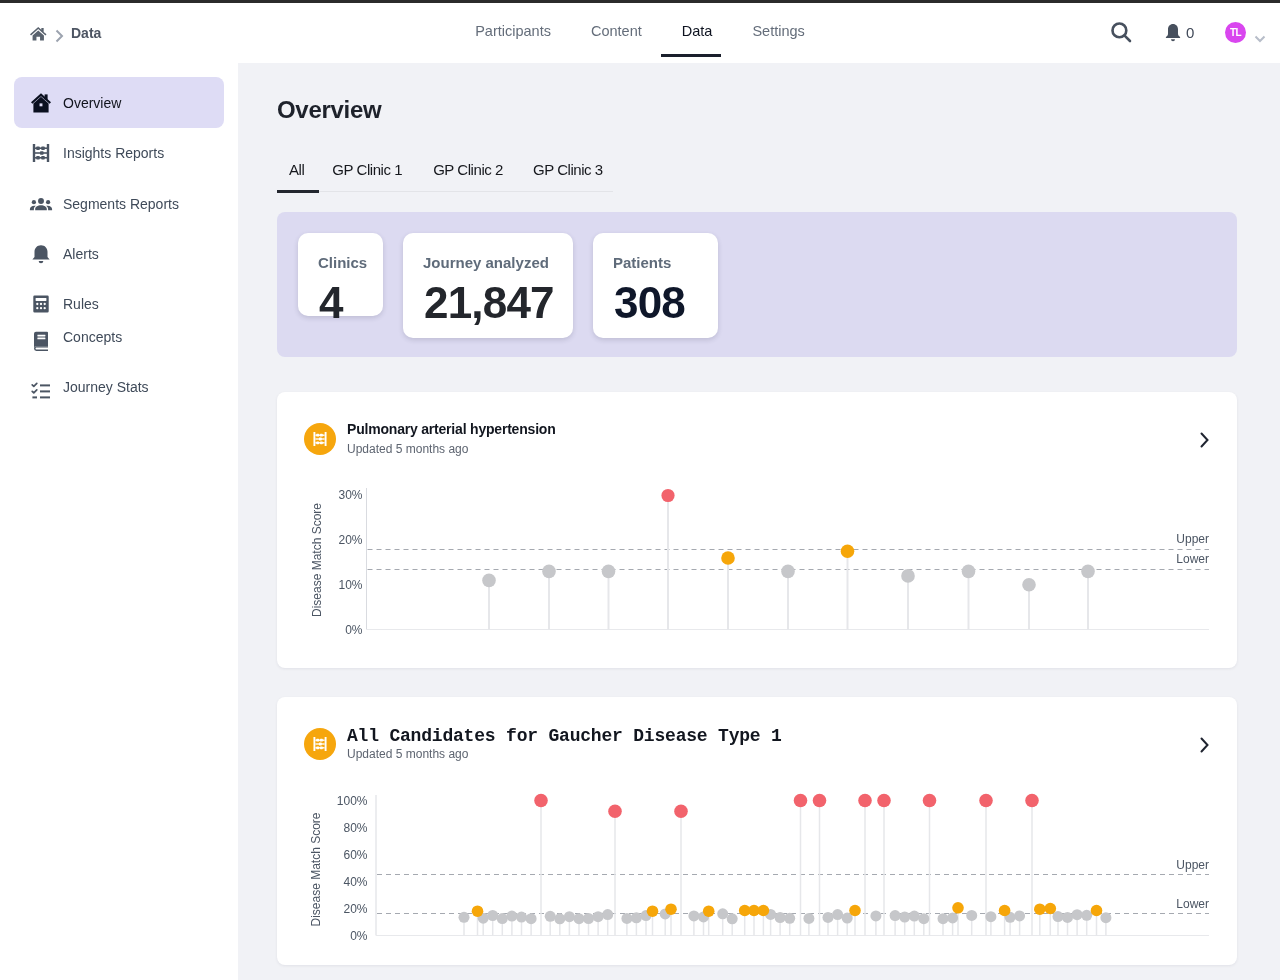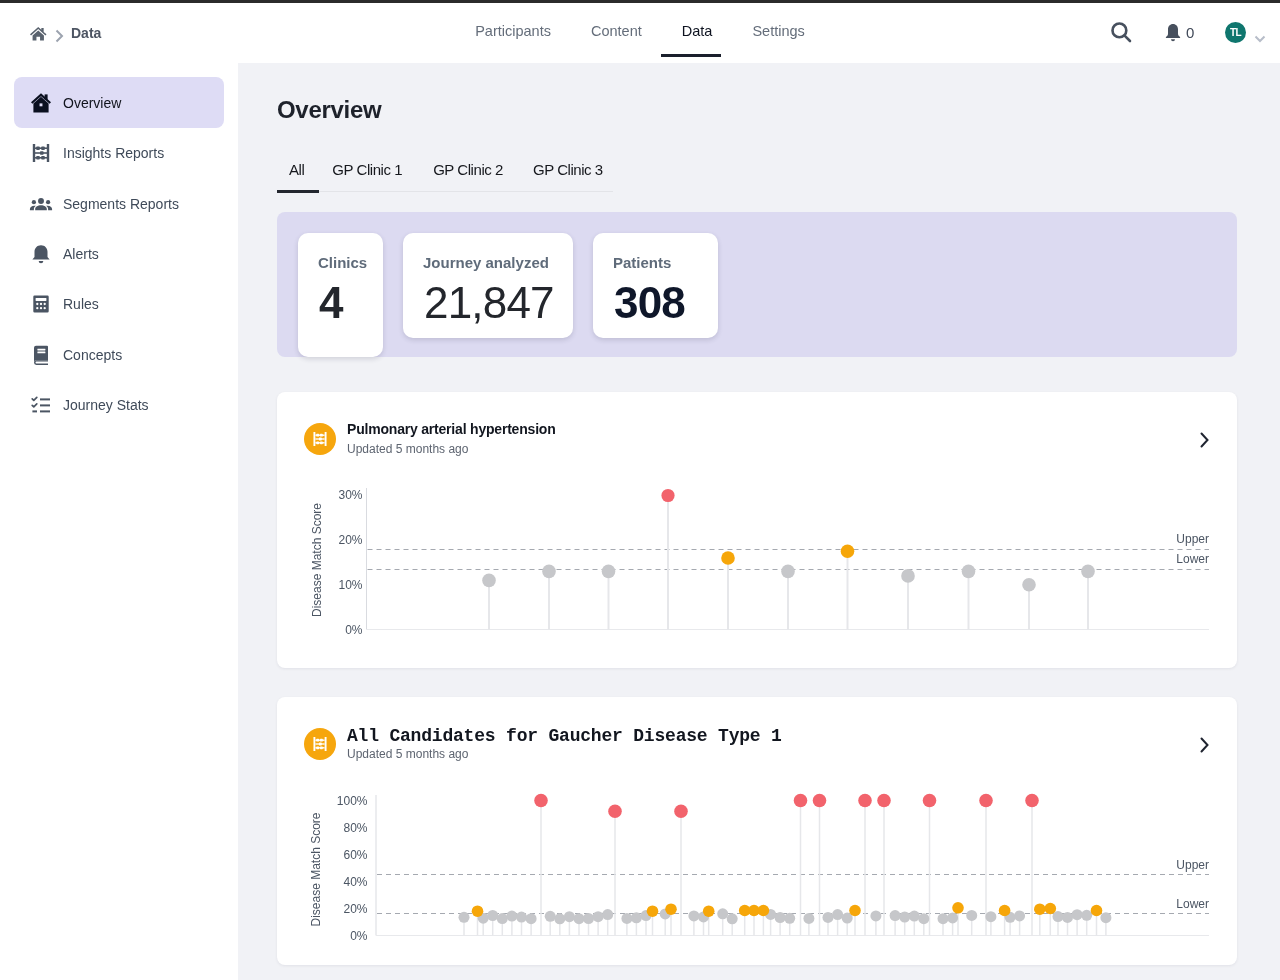--- a/index.html
+++ b/index.html
@@ -25,21 +25,21 @@
   <div style="position:absolute;left:661px;top:51px;width:60px;height:2.5px;background:#1a1f2c;"></div>
   <div style="position:absolute;left:1110px;top:18px;"><svg width="22" height="22" viewBox="0 0 22 22" fill="none">
         <circle cx="9.4" cy="9.4" r="6.9" stroke="#47505e" stroke-width="2.6"></circle>
         <line x1="14.6" y1="14.6" x2="20" y2="20" stroke="#47505e" stroke-width="2.6" stroke-linecap="round"></line>
       </svg></div>
   <div style="position:absolute;left:1165px;top:19.5px;"><svg width="16" height="19" viewBox="0 0 16 19">
         <path fill="#47505e" d="M8 0.9C5 0.9 3 3.2 3 6.3v4.2c0 1.3-0.5 2.3-1.5 3l-0.6 0.5v0.9h14.2v-0.9l-0.6-0.5c-1-0.7-1.5-1.7-1.5-3V6.3C13 3.2 11 0.9 8 0.9z"></path>
         <path fill="#47505e" d="M6 16.2a2 2 0 0 0 4 0z"></path>
       </svg></div>
   <div style="position:absolute;left:1186px;top:21px;font-size:15px;color:#414a59;">0</div>
-  <div style="position:absolute;left:1225px;top:19px;width:21px;height:21px;border-radius:50%;background:#0f766e;color:#fff;font-size:10px;font-weight:bold;display:flex;align-items:center;justify-content:center;letter-spacing:-0.5px;">TL</div>
+  <div style="position:absolute;left:1225px;top:19px;width:21px;height:21px;border-radius:50%;background:#d946ef;color:#fff;font-size:10px;font-weight:bold;display:flex;align-items:center;justify-content:center;letter-spacing:-0.5px;">TL</div>
   <div style="position:absolute;left:1254px;top:26px;"><svg width="12" height="8" viewBox="0 0 12 8" fill="none">
         <path d="M1.5 1.5 6 6l4.5-4.5" stroke="#b7bdc9" stroke-width="2"></path>
       </svg></div>
 </div>
 
 <div style="position:absolute;left:0;top:63px;width:238px;height:917px;background:#fff;">
 <div style="position:absolute;left:14px;top:14px;width:210px;height:51px;background:#dedcf5;border-radius:8px;display:flex;align-items:center;">
       <div style="width:24px;height:24px;margin-left:15px;display:flex;align-items:center;justify-content:center;">
         <svg width="24" height="24" viewBox="0 0 24 24">
           <polygon points="12,2.2 22,11.3 20.6,12.8 12,5.2 3.4,12.8 2,11.3" fill="#0b1020"></polygon>
@@ -103,32 +103,32 @@
     </div>
     <div style="position:absolute;left:14px;top:165px;width:210px;height:51px;display:flex;align-items:center;">
       <div style="width:24px;height:24px;margin-left:15px;display:flex;align-items:center;justify-content:center;">
         <svg width="24" height="24" viewBox="0 0 24 24">
           <path fill="#4b5563" d="M12 3.2c-3.9 0-6.5 2.9-6.5 6.6v5.1L3.4 17.5h17.2l-2.1-2.6V9.8c0-3.7-2.6-6.6-6.5-6.6z"></path>
           <path fill="#4b5563" d="M9.7 19a2.3 2.3 0 0 0 4.6 0z"></path>
         </svg>
       </div>
       <div style="margin-left:10px;font-size:14px;color:#3f4a59;">Alerts</div>
     </div>
-    <div style="position:absolute;left:14px;top:266px;width:210px;height:51px;display:flex;align-items:center;">
+    <div style="position:absolute;left:14px;top:266px;width:210px;height:51px;display:flex;align-items:flex-start;">
       <div style="width:24px;height:24px;margin-left:15px;display:flex;align-items:center;justify-content:center;">
         <svg width="24" height="24" viewBox="0 0 24 24">
           <path fill="#4b5563" d="M7 2.8h11a1 1 0 0 1 1 1v13.4H7.4A2.4 2.4 0 0 0 5 19.6V4.8a2 2 0 0 1 2-2z"></path>
           <path fill="#4b5563" d="M5 19.6a2.4 2.4 0 0 0 2.4 2.4H19v-1.6H7.4a.9.9 0 0 1 0-1.8H19v-1.4H7.4A2.4 2.4 0 0 0 5 19.6z"></path>
           <rect x="8.4" y="5.8" width="8" height="1.6" fill="#fff" rx="0.3"></rect>
           <rect x="8.4" y="8.6" width="8" height="1.6" fill="#fff" rx="0.3"></rect>
         </svg>
       </div>
       <div style="margin-left:10px;font-size:14px;color:#3f4a59;">Concepts</div>
     </div>
-    <div style="position:absolute;left:14px;top:316px;width:210px;height:51px;display:flex;align-items:center;">
+    <div style="position:absolute;left:14px;top:316px;width:210px;height:51px;display:flex;align-items:flex-start;">
       <div style="width:24px;height:24px;margin-left:15px;display:flex;align-items:center;justify-content:center;">
         <svg width="24" height="24" viewBox="0 0 24 24" fill="none" stroke="#4b5563">
           <path d="M3.2 5.8l1.6 1.6 3-3" stroke-width="1.7" stroke-linecap="round" stroke-linejoin="round"></path>
           <path d="M3.2 12.3l1.6 1.6 3-3" stroke-width="1.7" stroke-linecap="round" stroke-linejoin="round"></path>
           <line x1="11" y1="6.4" x2="21" y2="6.4" stroke-width="2"></line>
           <line x1="11" y1="12.4" x2="21" y2="12.4" stroke-width="2"></line>
           <line x1="11" y1="18.4" x2="21" y2="18.4" stroke-width="2"></line>
           <line x1="3.4" y1="18.4" x2="8" y2="18.4" stroke-width="2"></line>
         </svg>
       </div>
@@ -142,27 +142,27 @@
   <div style="position:absolute;left:0;top:0;display:flex;font-size:15px;letter-spacing:-0.45px;color:#16181d;padding-top:1px;">
     <div style="padding:0 12px;height:31px;white-space:nowrap;">All</div>
     <div style="padding:0 12px;margin-left:4px;height:31px;white-space:nowrap;">GP Clinic 1</div>
     <div style="padding:0 12px;margin-left:7px;height:31px;white-space:nowrap;">GP Clinic 2</div>
     <div style="padding:0 12px;margin-left:6px;height:31px;white-space:nowrap;">GP Clinic 3</div>
   </div>
   <div style="position:absolute;left:0;top:30px;width:42px;height:2.5px;background:#23272f;"></div>
 </div>
 
 <div style="position:absolute;left:277px;top:212px;width:960px;height:145px;background:#dcdaf1;border-radius:8px;">
-<div style="position:absolute;left:21px;top:21px;width:85px;height:124px;background:#fff;border-radius:10px;box-shadow:0 2px 5px rgba(40,40,70,.16);">
+<div style="position:absolute;left:21px;top:21px;width:85px;height:83px;background:#fff;border-radius:10px;box-shadow:0 2px 5px rgba(40,40,70,.16);">
       <div style="position:absolute;left:20px;top:20.5px;font-size:15px;font-weight:bold;color:#5f6b7a;white-space:nowrap;">Clinics</div>
       <div style="position:absolute;left:21px;top:45px;font-size:44px;font-weight:bold;color:#23262c;letter-spacing:-0.8px;white-space:nowrap;">4</div>
     </div>
     <div style="position:absolute;left:126px;top:21px;width:170px;height:105px;background:#fff;border-radius:10px;box-shadow:0 2px 5px rgba(40,40,70,.16);">
       <div style="position:absolute;left:20px;top:20.5px;font-size:15px;font-weight:bold;color:#5f6b7a;white-space:nowrap;">Journey analyzed</div>
-      <div style="position:absolute;left:21px;top:45px;font-size:44px;font-weight:normal;color:#23262c;letter-spacing:-0.8px;white-space:nowrap;text-align:right;">21,847</div>
+      <div style="position:absolute;left:21px;top:45px;font-size:44px;font-weight:bold;color:#23262c;letter-spacing:-0.8px;white-space:nowrap;text-align:right;">21,847</div>
     </div>
     <div style="position:absolute;left:316px;top:21px;width:125px;height:105px;background:#fff;border-radius:10px;box-shadow:0 2px 5px rgba(40,40,70,.16);">
       <div style="position:absolute;left:20px;top:20.5px;font-size:15px;font-weight:bold;color:#5f6b7a;white-space:nowrap;">Patients</div>
       <div style="position:absolute;left:21px;top:45px;font-size:44px;font-weight:bold;color:#0f172a;letter-spacing:-0.8px;white-space:nowrap;">308</div>
     </div>
 </div>
 
 <div style="position:absolute;left:277px;top:392px;width:960px;height:276px;background:#fff;border-radius:8px;box-shadow:0 1px 3px rgba(40,40,70,.08);">
 <div style="position:absolute;left:27px;top:31px;"><svg width="32" height="32" viewBox="0 0 32 32">
         <circle cx="16" cy="16" r="16" fill="#f6a60d"></circle>

